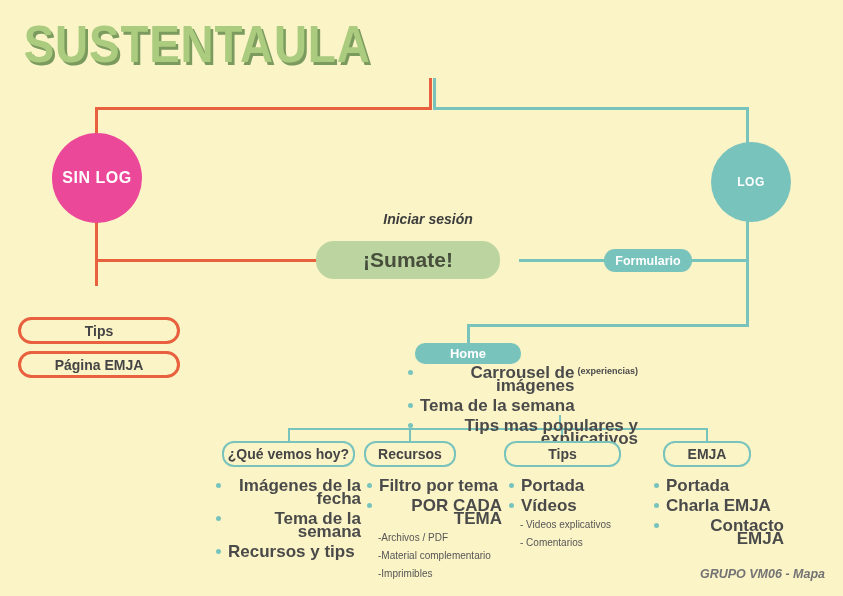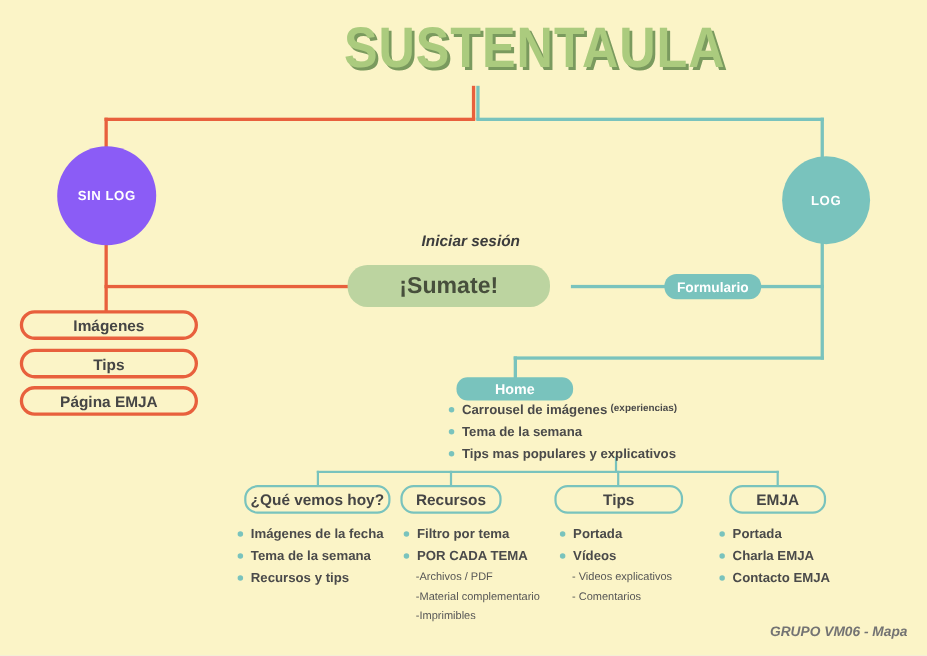--- a/index.html
+++ b/index.html
@@ -17,41 +17,41 @@
   .h-line{position:absolute;height:3px;}
   .v-line{position:absolute;width:3px;}
   .h-thin{position:absolute;height:2px;}
   .v-thin{position:absolute;width:2px;}
   .orange-bg{background:#E8603D;}
   .teal-bg{background:#79C3BD;}
 
   
   .title-wrap{
     position:absolute;left:0;top:14px;width:683px;
-    text-align:right;
+    text-align:left;
   }
   .title{
     display:inline-block;
     font-size:52px;
     font-weight:800;
     letter-spacing:1px;
     color:#ABCB7E;
     text-shadow:3px 3px 0 #7A9A5E;
     transform:scaleX(0.88);
     transform-origin:center;
     margin:0;
   }
 
   
   .circle{
     position:absolute;border-radius:50%;
     display:flex;align-items:center;justify-content:center;
     color:#fff;font-weight:800;letter-spacing:.5px;
   }
-  .c-sinlog{left:52px;top:133px;width:90px;height:90px;background:#8b5cf6;font-size:12px;}
+  .c-sinlog{left:52px;top:133px;width:90px;height:90px;background:#ec4899;font-size:16px;}
   .c-log{left:711px;top:142px;width:80px;height:80px;background:#79C3BD;font-size:12px;}
 
   
   .pill{
     position:absolute;display:flex;align-items:center;justify-content:center;
     font-weight:700;border-radius:18px;
   }
   .p-sumate{left:316px;top:241px;width:184px;height:38px;background:#BCD4A0;color:#474F3C;font-size:21px;}
   .p-formulario{left:604px;top:249px;width:88px;height:23px;background:#79C3BD;color:#fff;font-size:12.5px;border-radius:11px;}
   .p-home{left:415px;top:343px;width:106px;height:21px;background:#79C3BD;color:#fff;font-size:13px;border-radius:10px;}
@@ -83,21 +83,21 @@
   
   .bullets{position:absolute;}
   .b-row{
     display:flex;align-items:flex-start;
     margin-bottom:7px;
   }
   .dot{
     flex:0 0 auto;width:5px;height:5px;border-radius:50%;
     background:#79C3BD;margin:4px 7px 0 0;
   }
-  .b-text{font-size:12px;font-weight:700;color:#4A4A4A;line-height:13px;}
+  .b-text{font-size:17px;font-weight:700;color:#4A4A4A;line-height:13px;text-align:right;}
   .b-suffix{font-size:9px;font-weight:600;color:#4A4A4A;margin-left:3px;}
   .sub-row{
     font-size:10px;font-weight:400;color:#555;
     margin:0 0 6px 11px;line-height:12px;
   }
 
   .footer{
     position:absolute;right:18px;top:567px;
     font-size:12.5px;font-weight:700;font-style:italic;color:#737373;
   }
@@ -134,21 +134,20 @@
   <div class="v-thin teal-bg" style="left:706px;top:428px;height:14px;"></div>
 
   <div class="circle c-sinlog">SIN LOG</div>
   <div class="circle c-log">LOG</div>
 
   <div class="iniciar">Iniciar sesión</div>
   <div class="pill p-sumate">¡Sumate!</div>
   <div class="pill p-formulario">Formulario</div>
   <div class="pill p-home">Home</div>
 
-  <div class="o-box" style="top:282px;">Imágenes</div>
   <div class="o-box" style="top:317px;">Tips</div>
   <div class="o-box" style="top:351px;">Página EMJA</div>
 
   <div class="bullets" style="left:408px;top:366px;width:230px;">
     <div class="b-row">
       <span class="dot"></span>
       <span class="b-text">Carrousel de imágenes</span>
       <span class="b-suffix">(experiencias)</span>
     </div>
     <div class="b-row">

